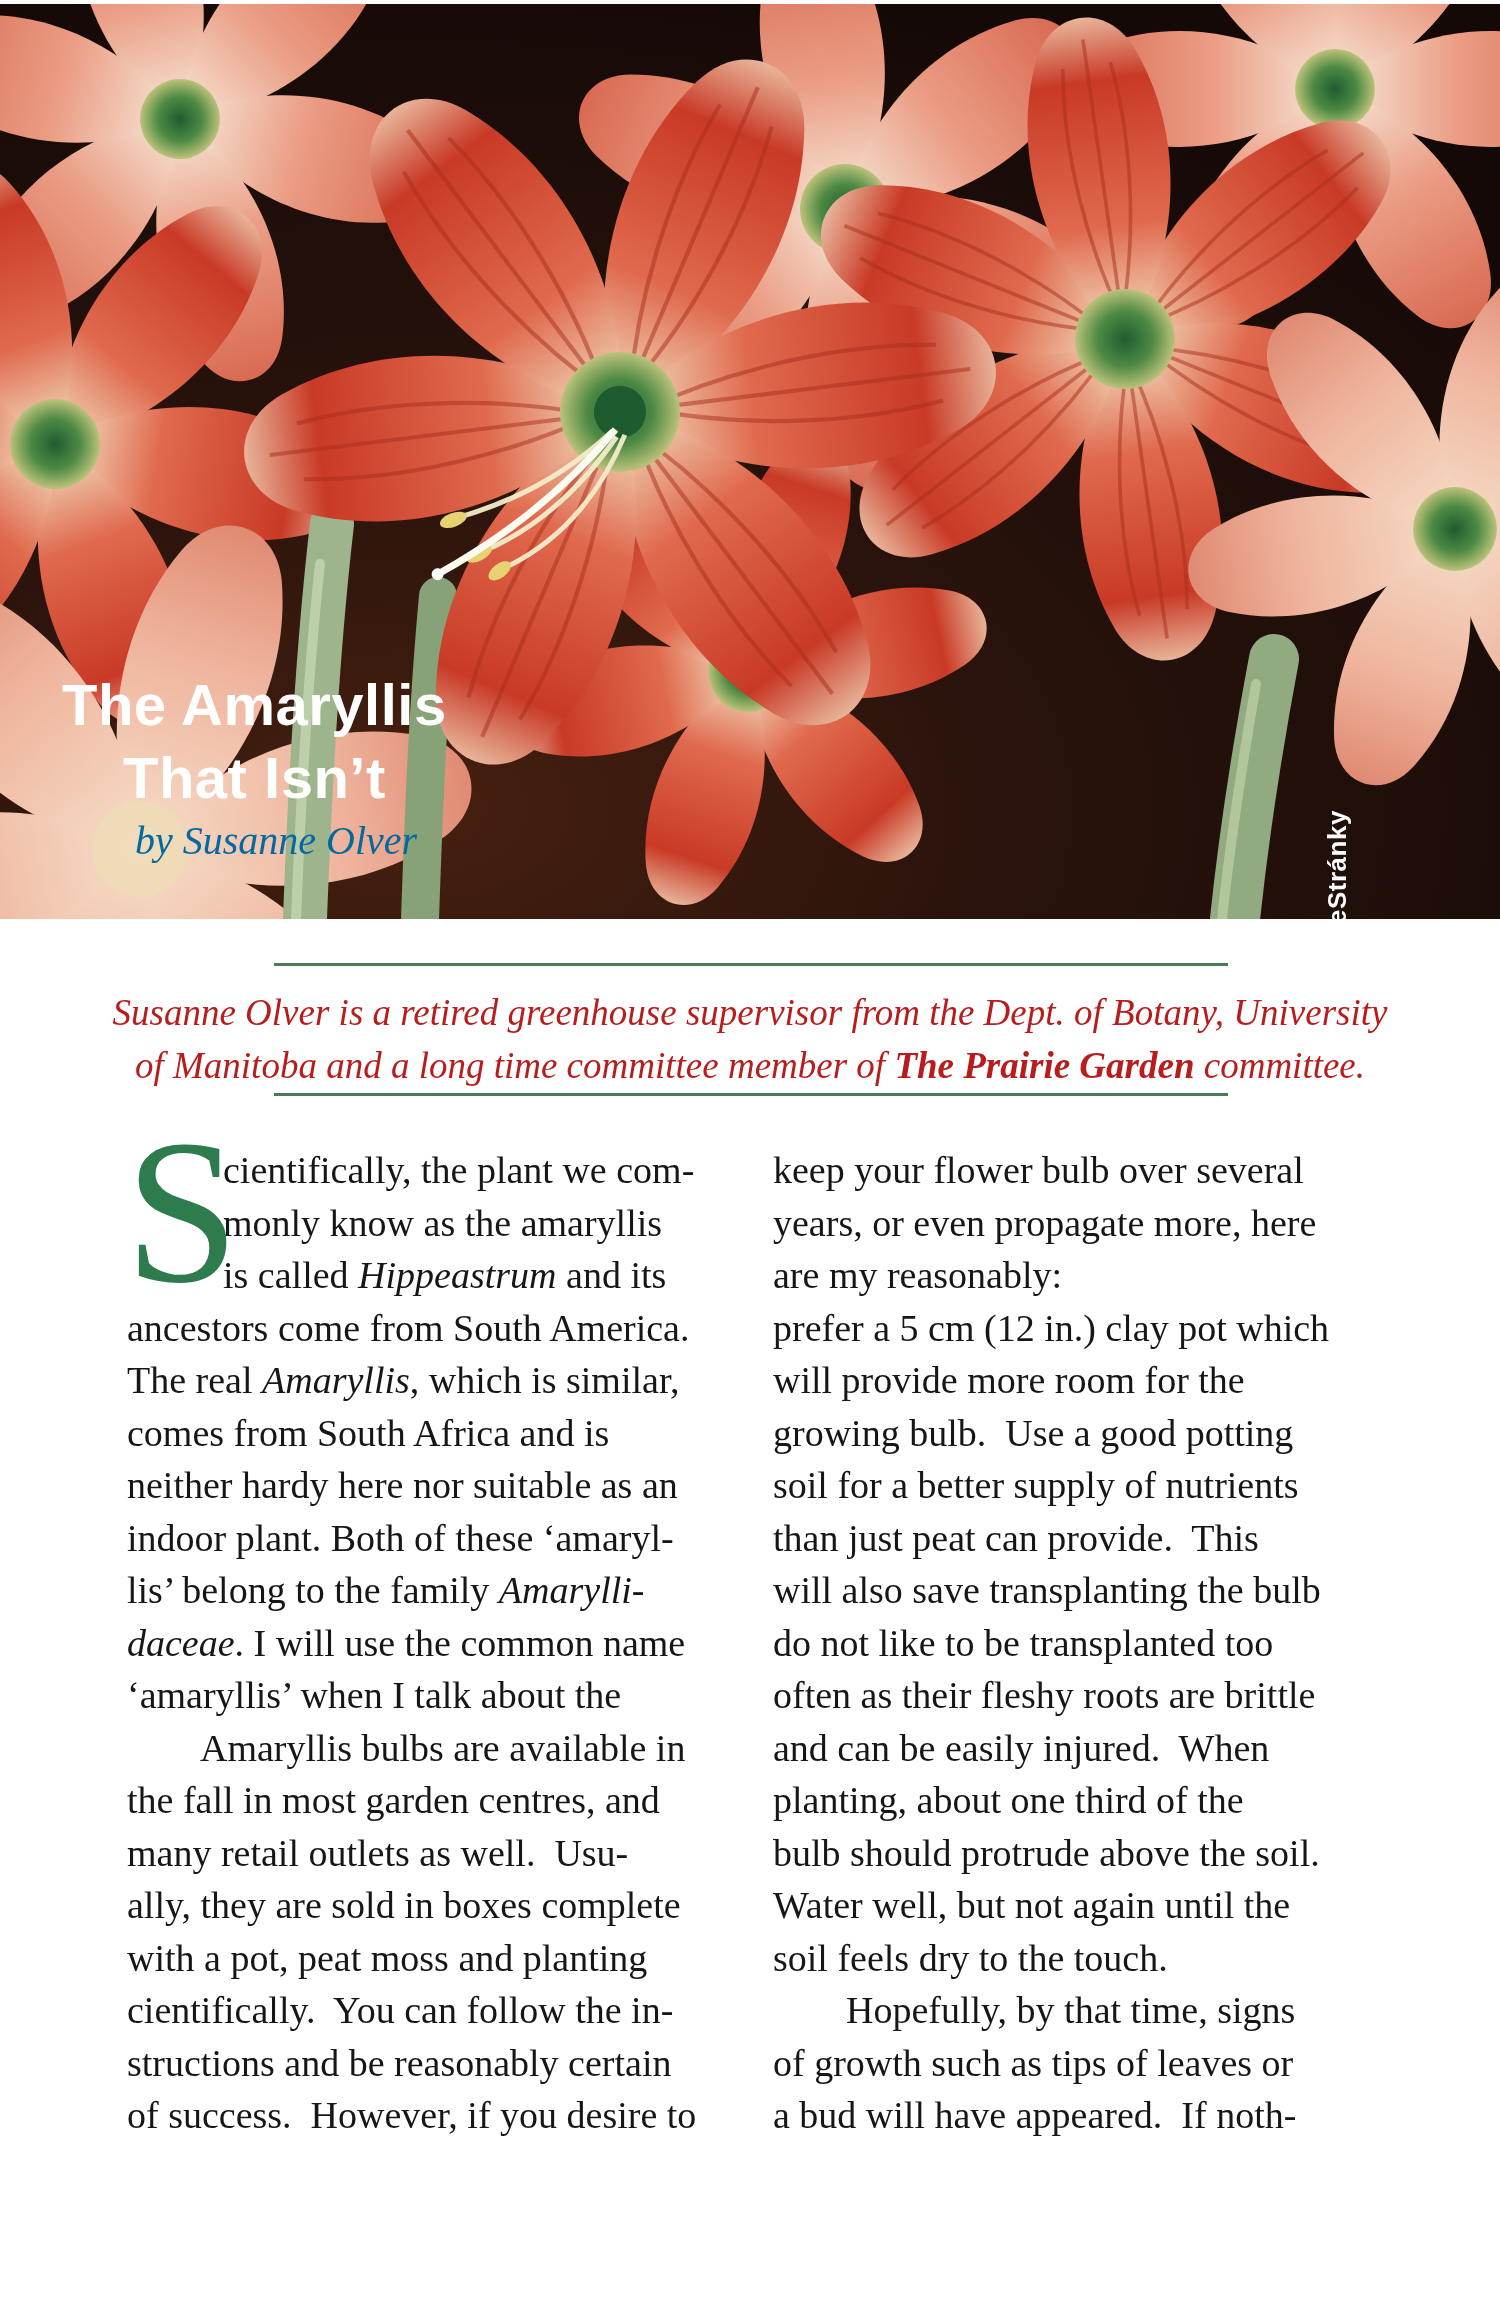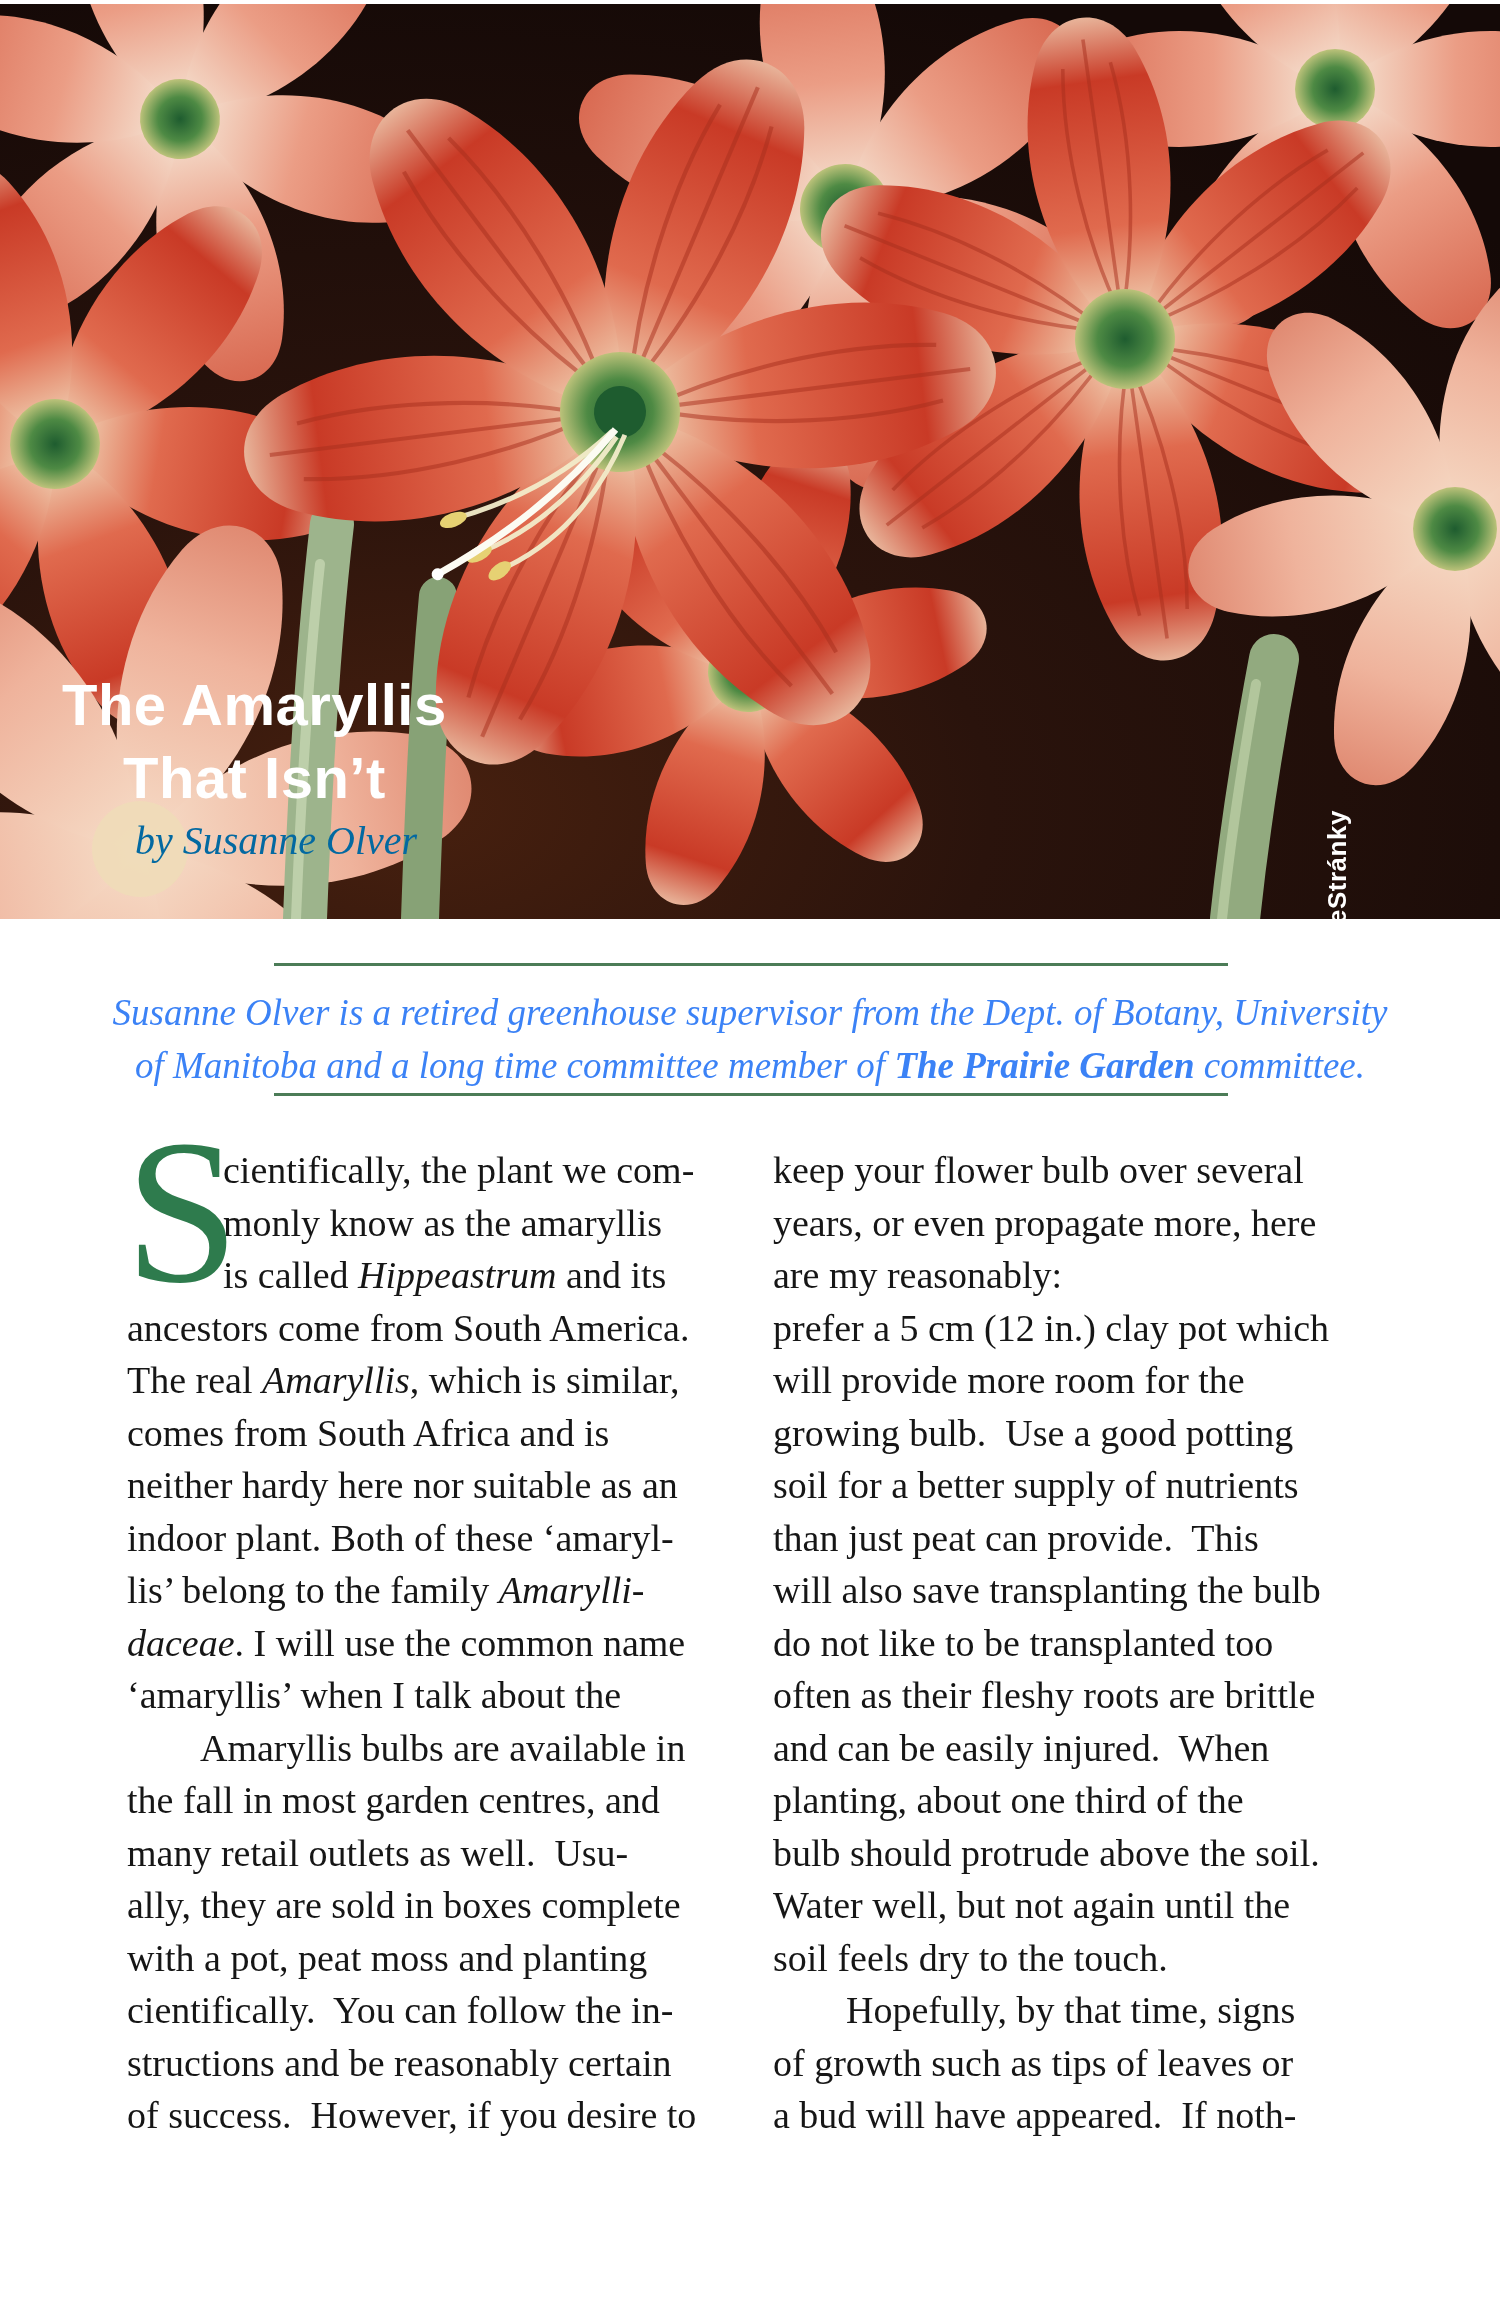--- a/index.html
+++ b/index.html
@@ -51,21 +51,21 @@
   
   .rule{
     position:absolute; left:274px; width:954px; height:3px;
     background:#4c7c57;
   }
   .rule-top{top:959px;}
   .rule-bottom{top:1089px;}
   .intro{
     position:absolute; top:982px; left:75px; width:1350px;
     text-align:center;
-    color:#3b82f6;
+    color:#b91c1c;
     font-style:italic;
     font-family:"Liberation Serif", serif;
   }
   .intro .line{font-size:37px; line-height:53px; white-space:pre;}
   .intro .line b{font-weight:bold;}
 
   
   .columns{
     position:absolute; top:1140px; left:127px;
     width:1256px;

